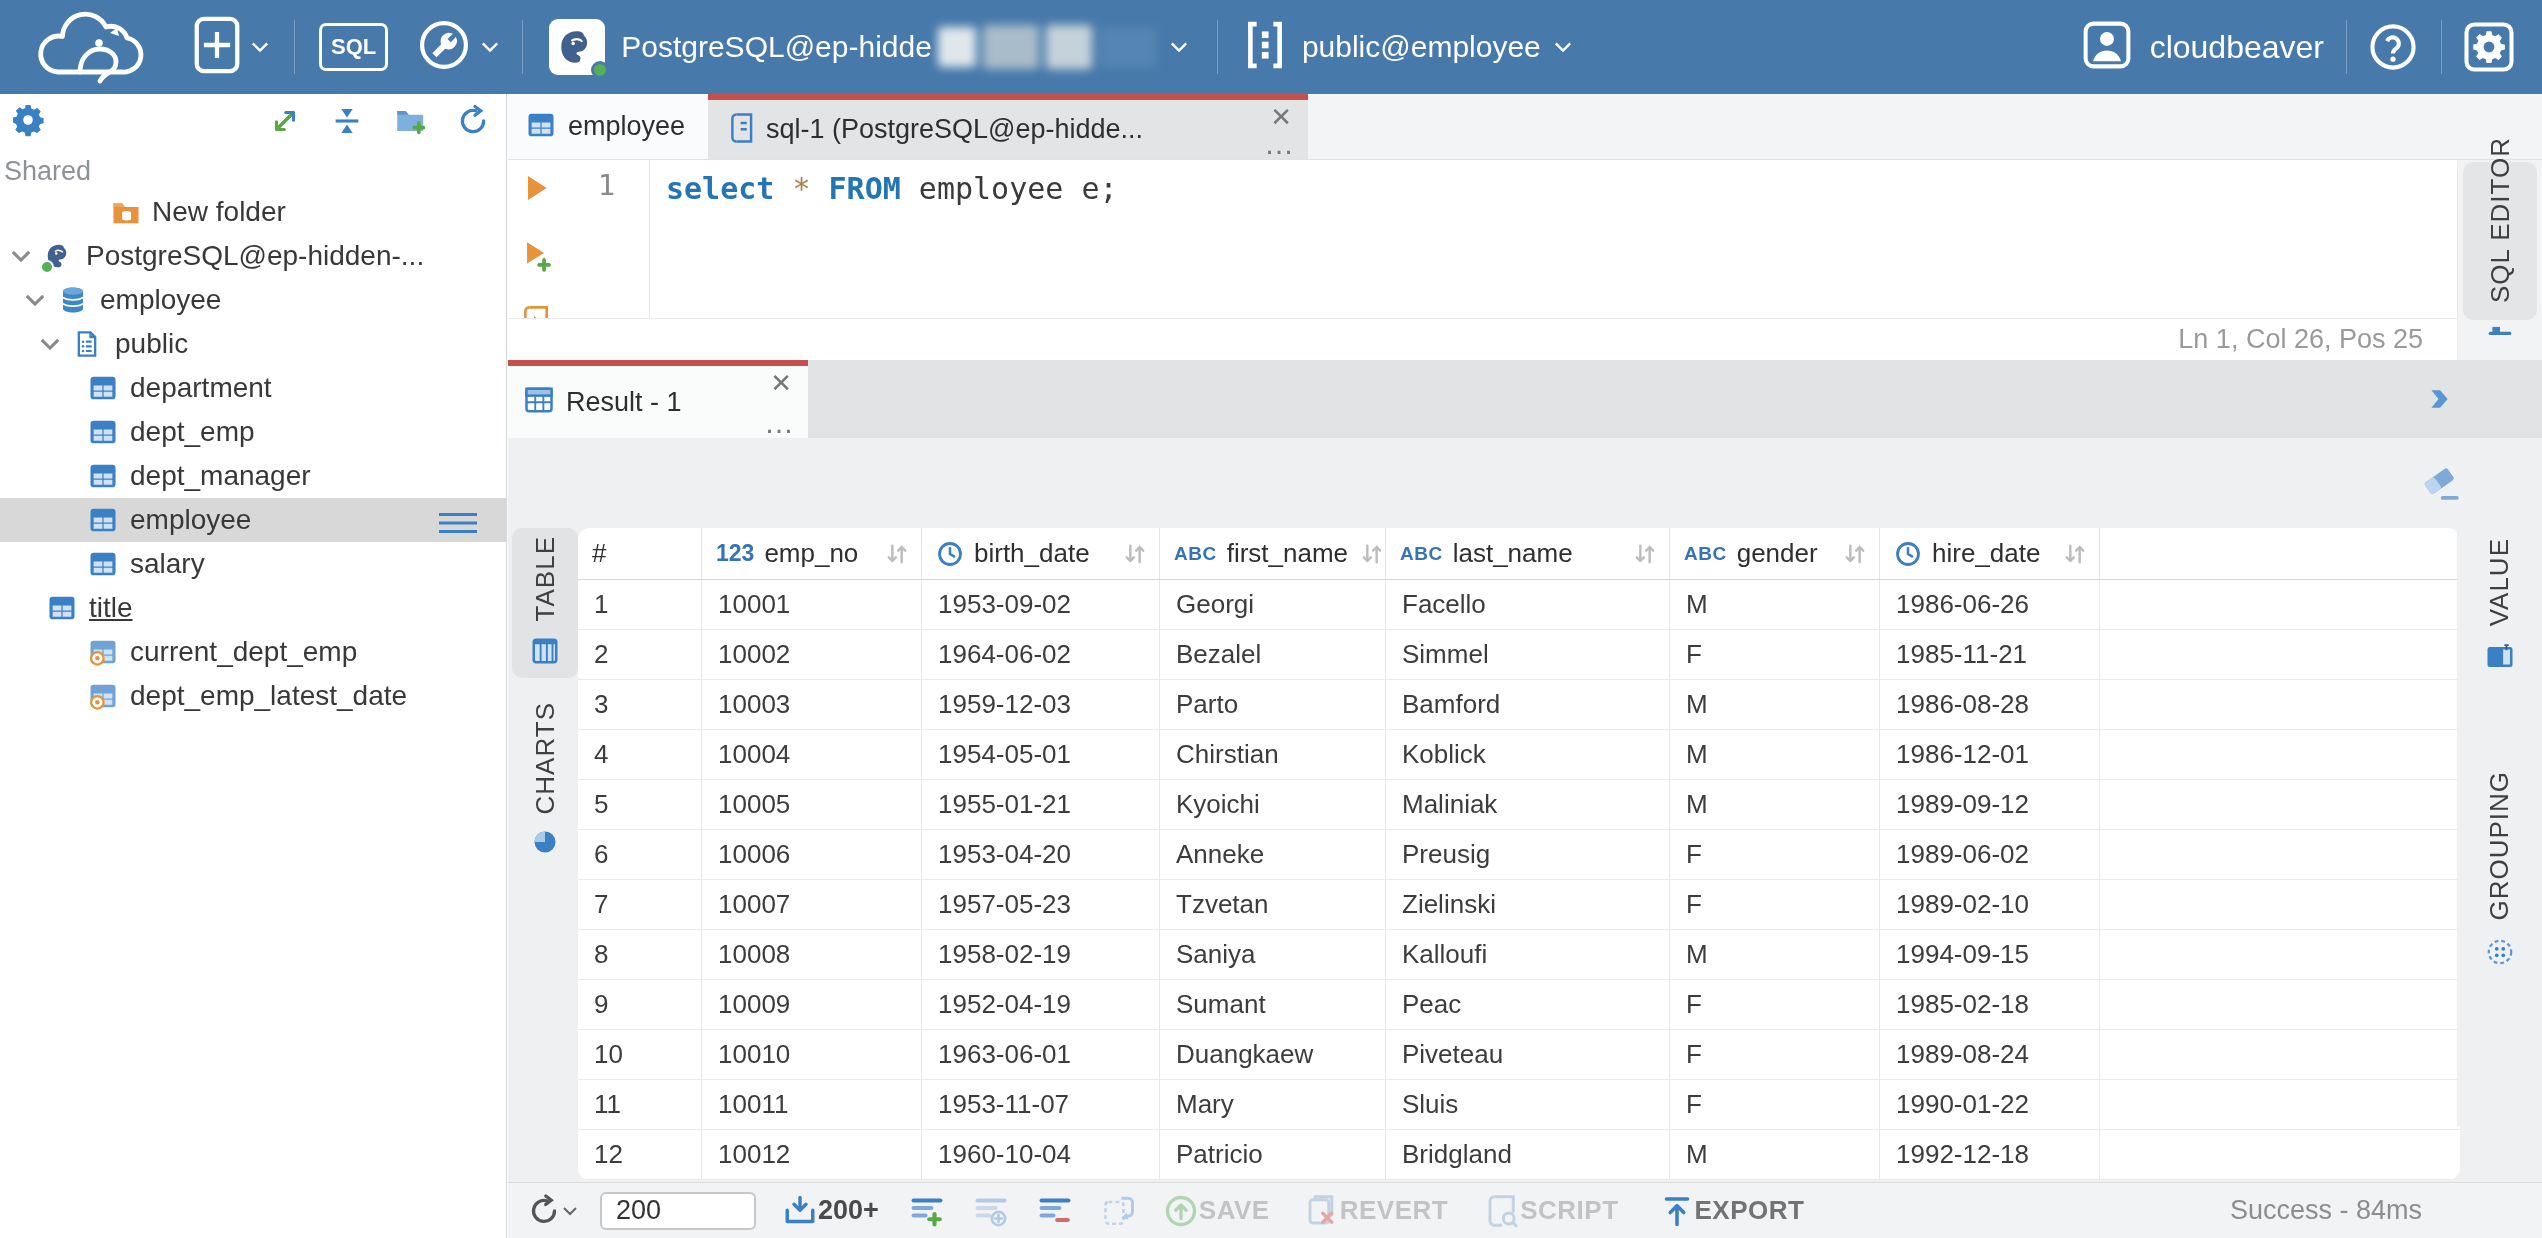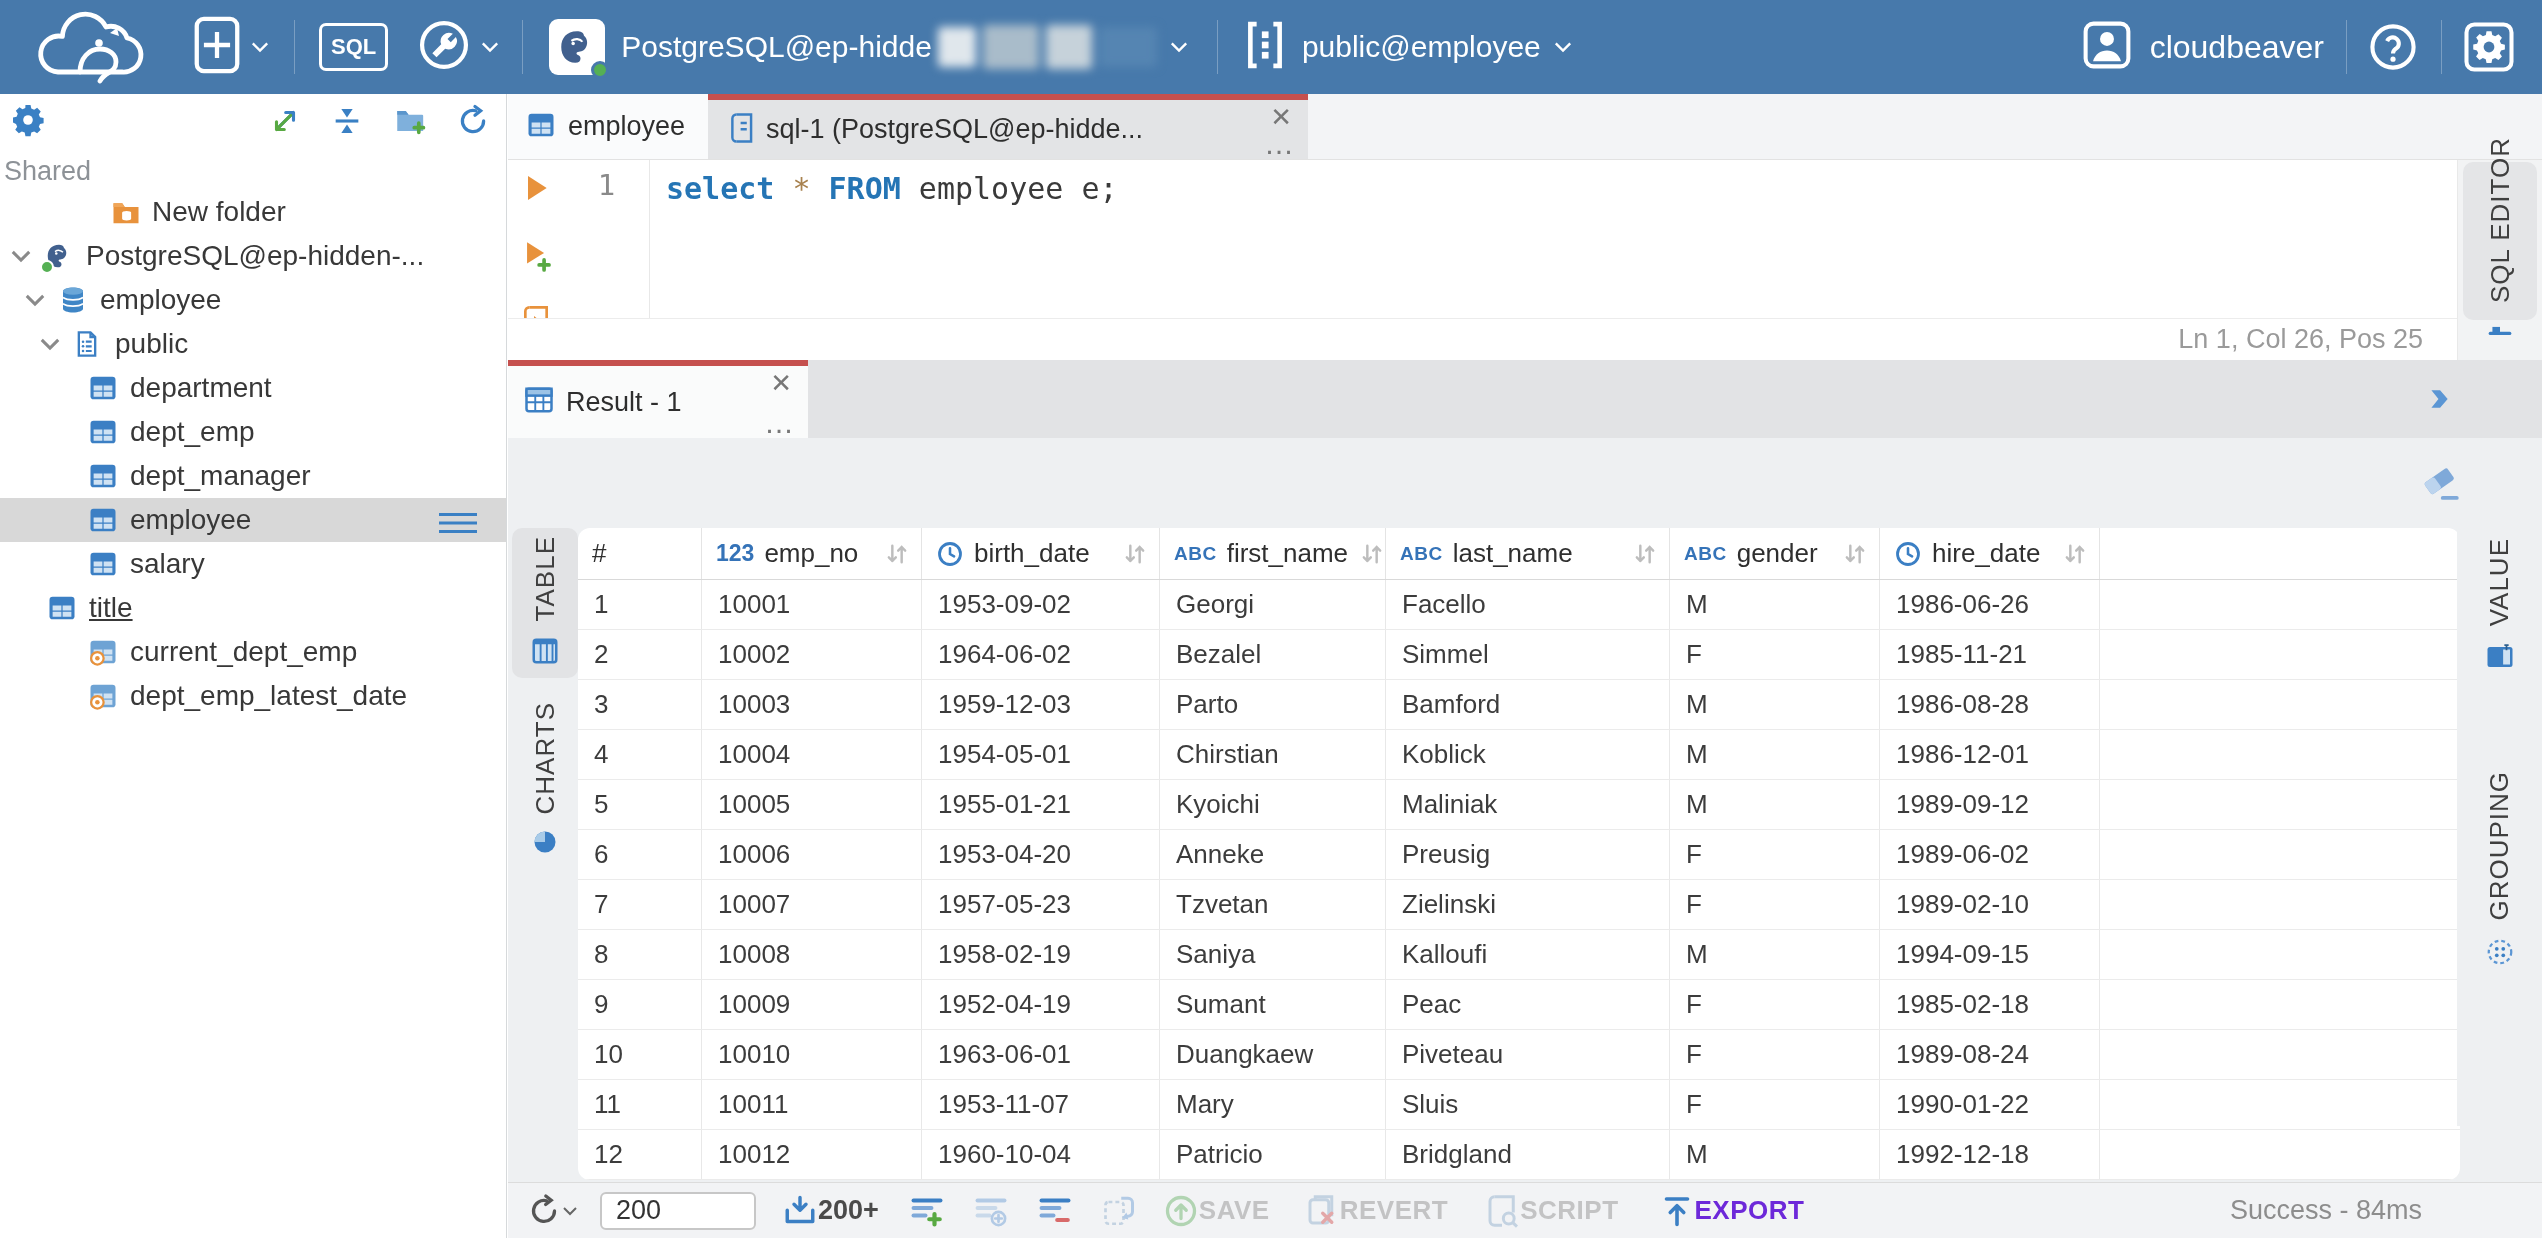--- a/index.html
+++ b/index.html
@@ -116,21 +116,21 @@
   .strip-res{position:absolute;right:0;top:78px;width:85px;bottom:56px;background:#eef0f2;}
   .vtab-value{position:absolute;right:0;top:22px;width:85px;display:flex;flex-direction:column;
               align-items:center;gap:16px;}
   .vtab-grouping{position:absolute;right:0;top:255px;width:85px;display:flex;flex-direction:column;
               align-items:center;gap:16px;}
 
   .res-toolbar{position:absolute;left:0;right:0;bottom:0;height:56px;background:#f2f3f5;
                border-top:1px solid #dcdcdc;display:flex;align-items:center;padding-left:18px;}
   .tbtn{display:flex;align-items:center;flex:none;}
   .tbtn .tlab{font-size:26px;font-weight:bold;color:#9d9d9d;letter-spacing:.5px;}
-  .tbtn.enabled .tlab{color:#6d28d9;}
+  .tbtn.enabled .tlab{color:#737373;}
   .rowlimit{width:156px;height:38px;border:2px solid #c7c7c7;border-radius:6px;background:#fff;
             font-size:27px;color:#333;padding-left:14px;font-family:inherit;outline:none;flex:none;}
   .fetchlab{font-size:27px;font-weight:bold;color:#4a4a4a;}
   .dis{opacity:.55;}
   .res-status{margin-left:auto;margin-right:120px;color:#8d8d8d;font-size:27px;flex:none;}
 </style>
 </head>
 <body>
 
 <div class="app">

